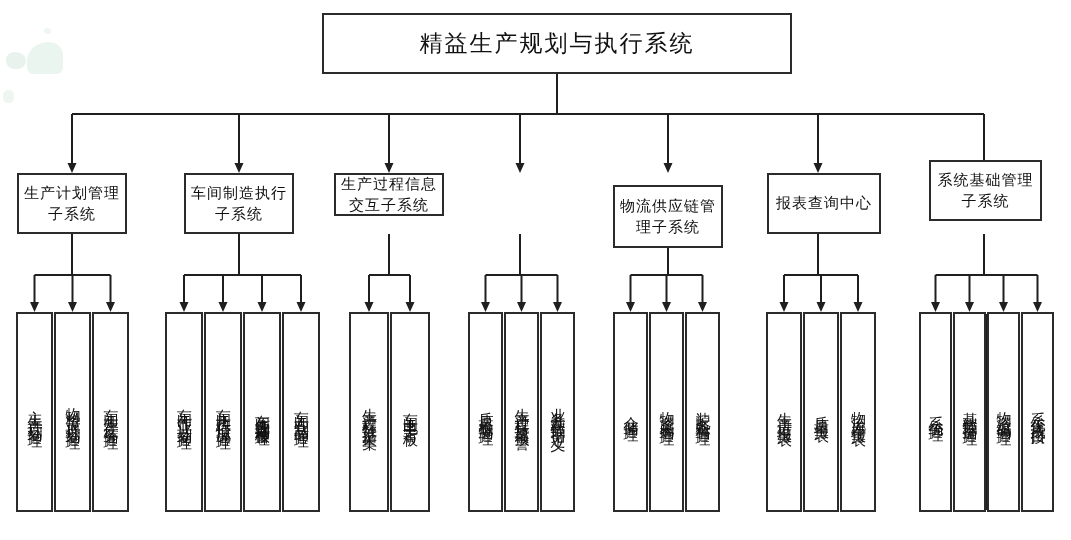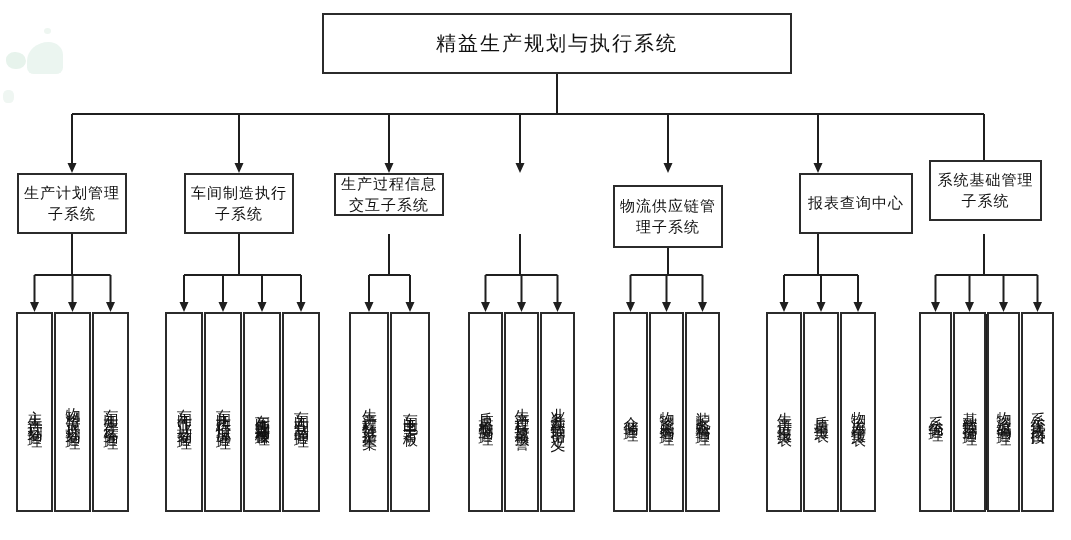--- a/index.html
+++ b/index.html
@@ -8,21 +8,21 @@
     font-family:"Liberation Serif","DejaVu Serif",serif;color:#111111;
   }
   .connectors{position:absolute;left:0;top:0;width:1071px;height:540px;pointer-events:none;}
   .ln{fill:none;stroke:#1f1f1f;stroke-width:2;}
   .thick{fill:none;stroke:#1f1f1f;stroke-width:3;}
   .arrow{fill:#1f1f1f;stroke:none;}
   .box{
     position:absolute;background:#ffffff;border:2px solid #2b2b2b;box-sizing:border-box;
     display:flex;align-items:center;justify-content:center;text-align:center;
   }
-  .title-box{font-size:20px;letter-spacing:2px;}
+  .title-box{font-size:23px;letter-spacing:2px;}
   .lv2{font-size:15px;}
   .lv2 .lv2-label{white-space:pre-line;line-height:21px;letter-spacing:1px;display:block;}
   .group{position:absolute;top:312px;height:200px;display:flex;gap:1px;}
   .leaf{
     border:2px solid #2b2b2b;box-sizing:border-box;background:#ffffff;height:200px;
     display:flex;align-items:center;justify-content:center;overflow:visible;
   }
   .leaf .leaf-label{
     writing-mode:vertical-rl;text-orientation:upright;
     font-size:15px;letter-spacing:4px;line-height:1;white-space:nowrap;
@@ -62,21 +62,21 @@
 子系统</span>
   </div>
   <div class="box lv2" style="left:334px;top:173px;width:110px;height:43px">
     <span class="lv2-label">生产过程信息
 交互子系统</span>
   </div>
   <div class="box lv2" style="left:613px;top:185px;width:110px;height:63px">
     <span class="lv2-label">物流供应链管
 理子系统</span>
   </div>
-  <div class="box lv2" style="left:799px;top:173px;width:114px;height:61px">
+  <div class="box lv2" style="left:767px;top:173px;width:114px;height:61px">
     <span class="lv2-label">报表查询中心</span>
   </div>
   <div class="box lv2" style="left:929px;top:160px;width:113px;height:61px">
     <span class="lv2-label">系统基础管理
 子系统</span>
   </div>
 
   <div class="group" style="left:16px">
     <div class="leaf" style="width:37px">
       <span class="leaf-label">主生产计划管理</span>

